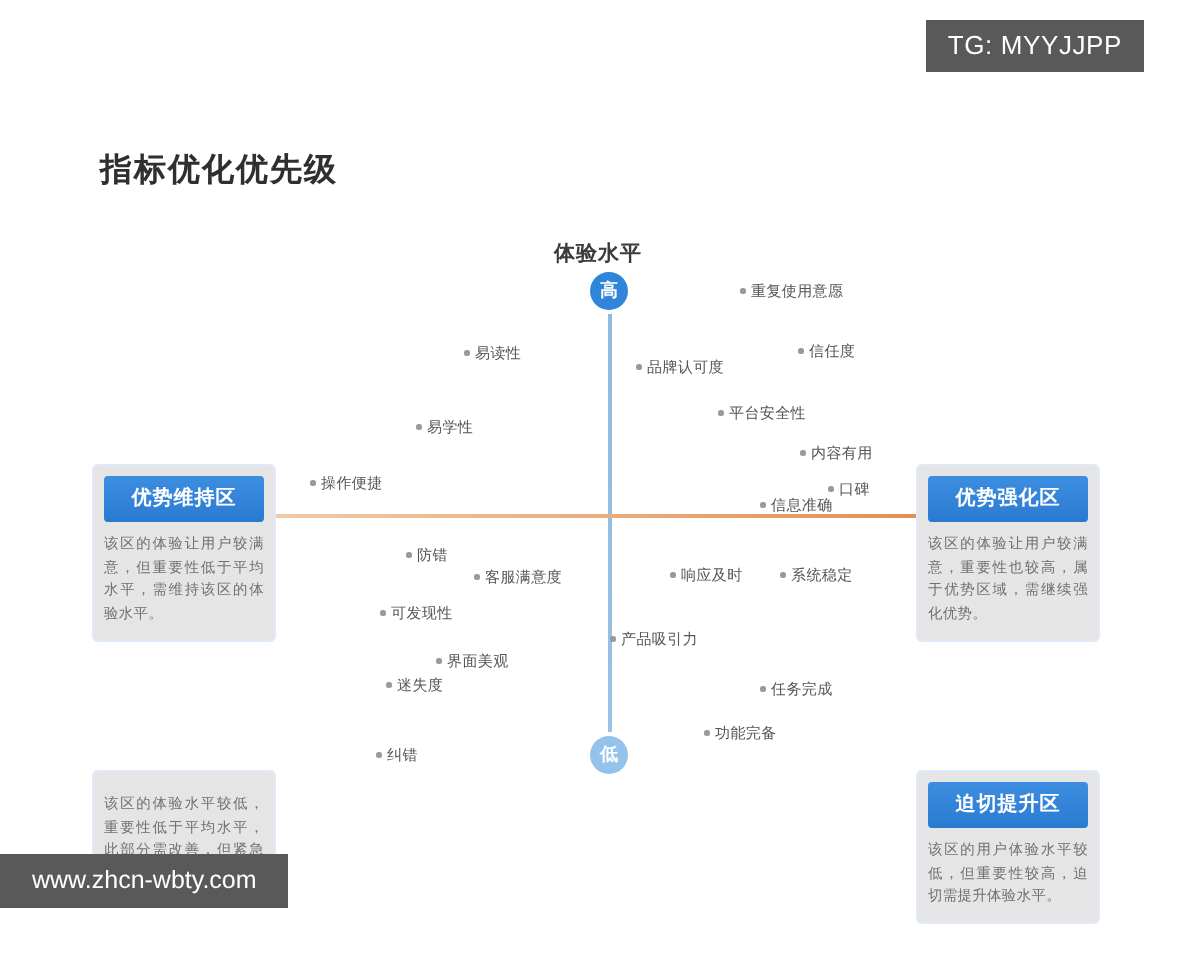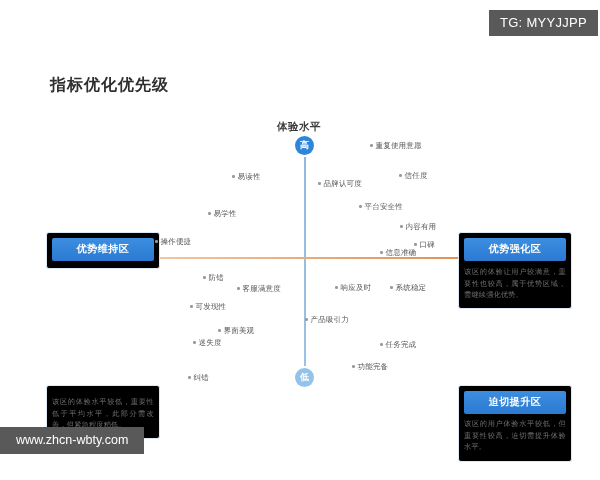--- a/index.html
+++ b/index.html
@@ -2,21 +2,21 @@
 <html><head>
 <meta charset="utf-8">
 <style>
   html,body{margin:0;padding:0;}
   body{
     width:600px;height:480px;background:#ffffff;
     font-family:"Liberation Sans","DejaVu Sans",sans-serif;
     position:relative;overflow:hidden;
   }
   .tg-badge{
-    position:absolute;top:10px;right:2px;
+    position:absolute;top:10px;right:28px;
     background:#595959;color:#ffffff;
     font-size:13px;letter-spacing:.3px;
     padding:5px 11px 6px 11px;
     white-space:nowrap;
   }
   .page-title{
     position:absolute;left:50px;top:75px;
     font-size:16px;font-weight:bold;color:#2f2f2f;
     letter-spacing:1px;
   }
@@ -43,38 +43,38 @@
     color:#fff;font-size:9px;font-weight:bold;line-height:19px;
     text-align:center;white-space:nowrap;
   }
   .pin.top{left:295px;top:36px;background:#2f86d8;box-shadow:0 0 0 2px #ffffff;}
   .pin.bottom{left:295px;top:268px;background:#93c3ea;box-shadow:0 0 0 2px #ffffff;}
   .pin.right{left:484px;top:148px;background:#e2762a;box-shadow:0 0 0 2px #ffffff;}
   .pin.left{left:101px;top:148px;background:#f0c28e;box-shadow:0 0 0 2px #ffffff;}
 
   
   .qcard{
-    position:absolute;width:114px;
-    background:#000000;border:1px solid #dfeaf6;border-radius:3px;
+    position:absolute;width:92px;
+    background:#e5e5e5;border:1px solid #dfeaf6;border-radius:3px;
     padding:5px 5px 7px 5px;box-sizing:border-box;
   }
   .qcard .qhead{
     background:linear-gradient(to bottom,#3d8ee0,#2a7ad2);
     color:#ffffff;font-size:10px;font-weight:bold;
     text-align:center;padding:4px 0 5px 0;border-radius:2px;
     letter-spacing:.5px;
   }
   .qcard .qbody{
     margin-top:5px;font-size:7.2px;line-height:1.62;
     color:#707070;text-align:justify;letter-spacing:.2px;
   }
   .q-tl{left:46px;top:132px;}
   .q-tr{left:458px;top:132px;}
   .q-bl{left:46px;top:285px;}
-  .q-br{left:458px;top:285px;font-family:Liberation Serif, serif;}
+  .q-br{left:458px;top:285px;}
 
   
   .pt{position:absolute;white-space:nowrap;font-size:7.5px;color:#555555;letter-spacing:.2px;}
   .pt .dot{
     display:inline-block;width:2.5px;height:2.5px;border-radius:50%;
     background:#9a9a9a;vertical-align:middle;margin-right:3px;
     margin-bottom:1px;
   }
   .pt .lab{vertical-align:middle;}
 
@@ -99,20 +99,21 @@
   <div class="axis-label y">体验水平</div>
   <div class="axis-label x">重要性</div>
 
   <div class="pin top">高</div>
   <div class="pin bottom">低</div>
   <div class="pin right">高</div>
   <div class="pin left">低</div>
 
   <div class="qcard q-tl">
     <div class="qhead">优势维持区</div>
+    <div class="qbody">该区的体验让用户较满意，但重要性低于平均水平，需维持该区的体验水平。</div>
   </div>
 
   <div class="qcard q-tr">
     <div class="qhead">优势强化区</div>
     <div class="qbody">该区的体验让用户较满意，重要性也较高，属于优势区域，需继续强化优势。</div>
   </div>
 
   <div class="qcard q-bl">
     <div class="qbody">该区的体验水平较低，重要性低于平均水平，此部分需改善，但紧急程度稍低。</div>
   </div>

